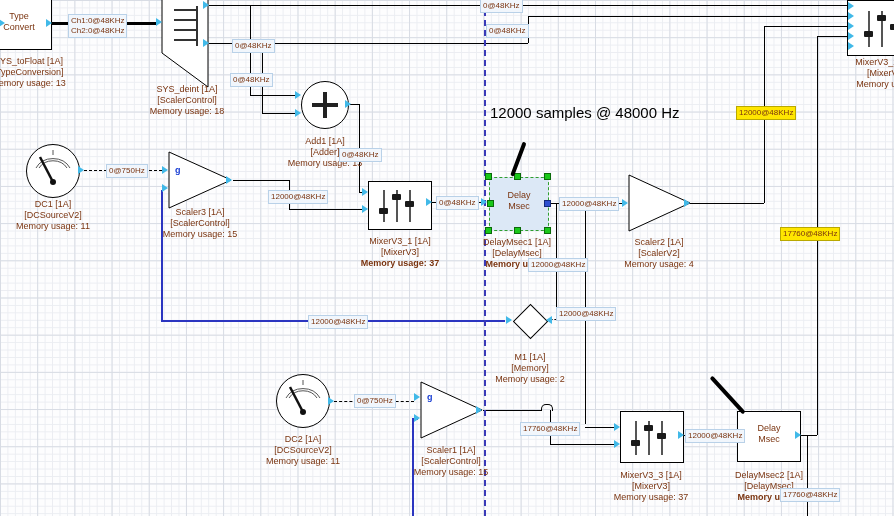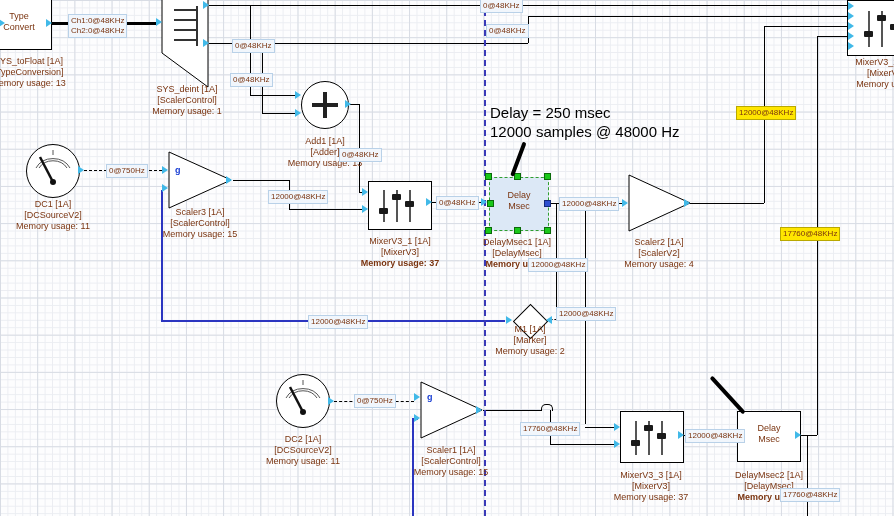--- a/index.html
+++ b/index.html
@@ -114,21 +114,21 @@
 <div class="icoline" style="left:174px;top:9px;width:22px;height:1.5px"></div>
 <div class="icoline" style="left:174px;top:19px;width:22px;height:1.5px"></div>
 <div class="icoline" style="left:174px;top:29px;width:22px;height:1.5px"></div>
 <div class="icoline" style="left:174px;top:39px;width:22px;height:1.5px"></div>
 <div class="port" style="left:156px;top:18px"></div>
 <div class="port" style="left:203px;top:1px"></div>
 <div class="port" style="left:203px;top:39px"></div>
 <div class="caption" style="left:122px;top:84px">
   <div>SYS_deint [1A]</div>
   <div>[ScalerControl]</div>
-  <div>Memory usage: 1</div>
+  <div>Memory usage: 18</div>
 </div>
 
 <div class="block circle" style="left:301px;top:81px;width:48px;height:48px"></div>
 <div class="plusbar" style="left:312px;top:103px;width:26px;height:4px"></div>
 <div class="plusbar" style="left:323px;top:92px;width:4px;height:26px"></div>
 <div class="port" style="left:295px;top:91px"></div>
 <div class="port" style="left:295px;top:109px"></div>
 <div class="port" style="left:345px;top:100px"></div>
 <div class="caption" style="left:260px;top:136px">
   <div>Add1 [1A]</div>
@@ -209,23 +209,23 @@
 <div class="port" style="left:684px;top:199px"></div>
 <div class="caption" style="left:594px;top:237px">
   <div>Scaler2 [1A]</div>
   <div>[ScalerV2]</div>
   <div>Memory usage: 4</div>
 </div>
 
 <div class="diamond" style="left:518px;top:309px"></div>
 <div class="port" style="left:506px;top:316px"></div>
 <div class="port left" style="left:546px;top:316px"></div>
-<div class="caption" style="left:465px;top:324px">
+<div class="caption" style="left:465px;top:352px">
   <div>M1 [1A]</div>
-  <div>[Marker]</div>
+  <div>[Memory]</div>
   <div>Memory usage: 2</div>
 </div>
 
 <div class="block circle" style="left:276px;top:374px;width:54px;height:54px"></div>
 <svg class="shape" style="left:276px;top:374px;z-index:3" width="54" height="54">
   <path d="M10 24 A19 17 0 0 1 44 24" fill="none" stroke="#555" stroke-width="1"></path>
   <path d="M13 24 A16 14 0 0 1 41 24" fill="none" stroke="#555" stroke-width="1"></path>
   <line x1="27" y1="6" x2="27" y2="11" stroke="#555"></line>
   <line x1="27" y1="38" x2="14" y2="13" stroke="#111" stroke-width="2.5"></line>
   <circle cx="27" cy="38" r="3" fill="#111"></circle>
@@ -317,20 +317,19 @@
 <div class="wlabel" style="left:556px;top:307px">12000@48KHz</div>
 <div class="wlabel" style="left:308px;top:315px">12000@48KHz</div>
 <div class="wlabel hl" style="left:736px;top:106px">12000@48KHz</div>
 <div class="wlabel" style="left:354px;top:394px">0@750Hz</div>
 <div class="wlabel" style="left:520px;top:422px">17760@48KHz</div>
 <div class="wlabel hl" style="left:780px;top:227px">17760@48KHz</div>
 <div class="wlabel" style="left:685px;top:429px">12000@48KHz</div>
 <div class="wlabel" style="left:780px;top:488px">17760@48KHz</div>
 
 <div class="ann" style="left:490px;top:103px">
-  <div>Delay = 250 msec</div>
   <div>12000 samples @ 48000 Hz</div>
 </div>
 <div class="ptr" style="left:512px;top:174px;width:36px;transform:rotate(-69.4deg)"></div>
 
 <div class="ann" style="left:630px;top:343px">
 </div>
 <div class="ptr" style="left:711px;top:375px;width:49px;transform:rotate(47.5deg)"></div>
 
 </body></html>

